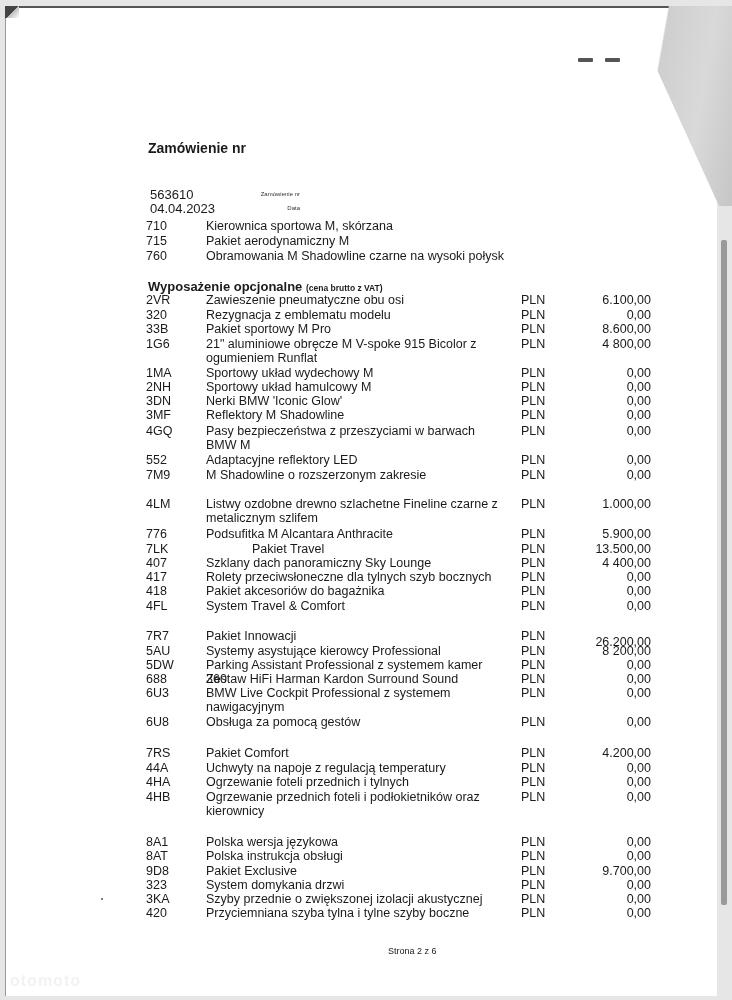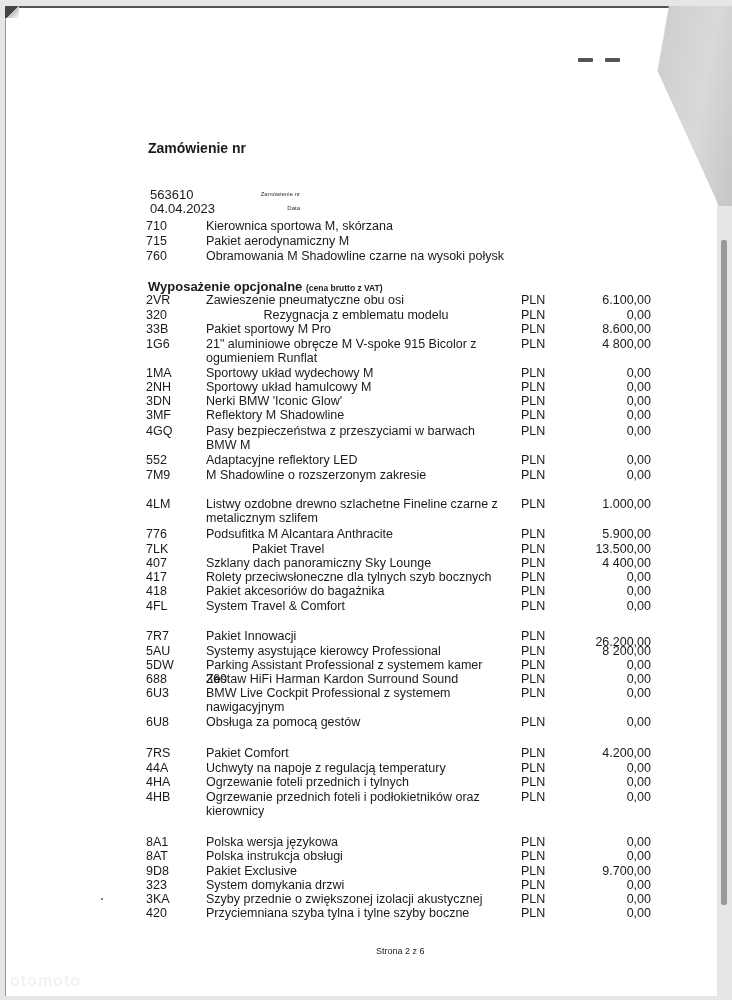--- a/index.html
+++ b/index.html
@@ -38,21 +38,21 @@
   .hval { position:absolute; left:150px; font-size:13px; }
 
   .content { position:absolute; left:0; top:0; width:732px; }
   .line { position:absolute; font-size:12.5px; line-height:14px; white-space:nowrap; }
   .code { left:146px; }
   .desc { left:206px; width:300px; white-space:normal; }
   .cur { left:521px; }
   .amt { right:81px; text-align:right; }
   .section-title { position:absolute; left:148px; top:279px; font-weight:bold; font-size:13px; }
   .section-title small { font-size:8.5px; font-weight:bold; }
-  .footer { position:absolute; left:376px; top:946px; font-size:9px; }
+  .footer { position:absolute; left:388px; top:946px; font-size:9px; }
   .watermark { position:absolute; left:10px; top:972px; font-size:16px; color:#f2f2f2; font-weight:bold; letter-spacing:1px; }
   .dot { position:absolute; left:101px; top:898px; width:2px; height:2px; background:#555; border-radius:50%; }
 </style>
 </head>
 <body>
 
 <div class="page"></div>
 <div class="corner-mark"></div>
 <div class="fold"></div>
 <div class="scroll-strip"></div>
@@ -84,21 +84,21 @@
     <span>Wyposażenie opcjonalne</span>
     <small>(cena brutto z VAT)</small>
   </div>
 
   <div id="opt-rows">
       <span class="line code" style="top: 293px;">2VR</span>
       <span class="line desc" style="top: 293px;">Zawieszenie pneumatyczne obu osi</span>
       <span class="line cur" style="top: 293px;">PLN</span>
       <span class="line amt" style="top: 293px;">6.100,00</span>
       <span class="line code" style="top: 308px;">320</span>
-      <span class="line desc" style="top: 308px; text-align: center;">Rezygnacja z emblematu modelu</span>
+      <span class="line desc" style="top: 308px;">Rezygnacja z emblematu modelu</span>
       <span class="line cur" style="top: 308px;">PLN</span>
       <span class="line amt" style="top: 308px;">0,00</span>
       <span class="line code" style="top: 322px;">33B</span>
       <span class="line desc" style="top: 322px;">Pakiet sportowy M Pro</span>
       <span class="line cur" style="top: 322px;">PLN</span>
       <span class="line amt" style="top: 322px;">8.600,00</span>
       <span class="line code" style="top: 337px;">1G6</span>
       <span class="line desc" style="top: 337px;">21" aluminiowe obręcze M V-spoke 915 Bicolor z ogumieniem Runflat</span>
       <span class="line cur" style="top: 337px;">PLN</span>
       <span class="line amt" style="top: 337px;">4 800,00</span>

